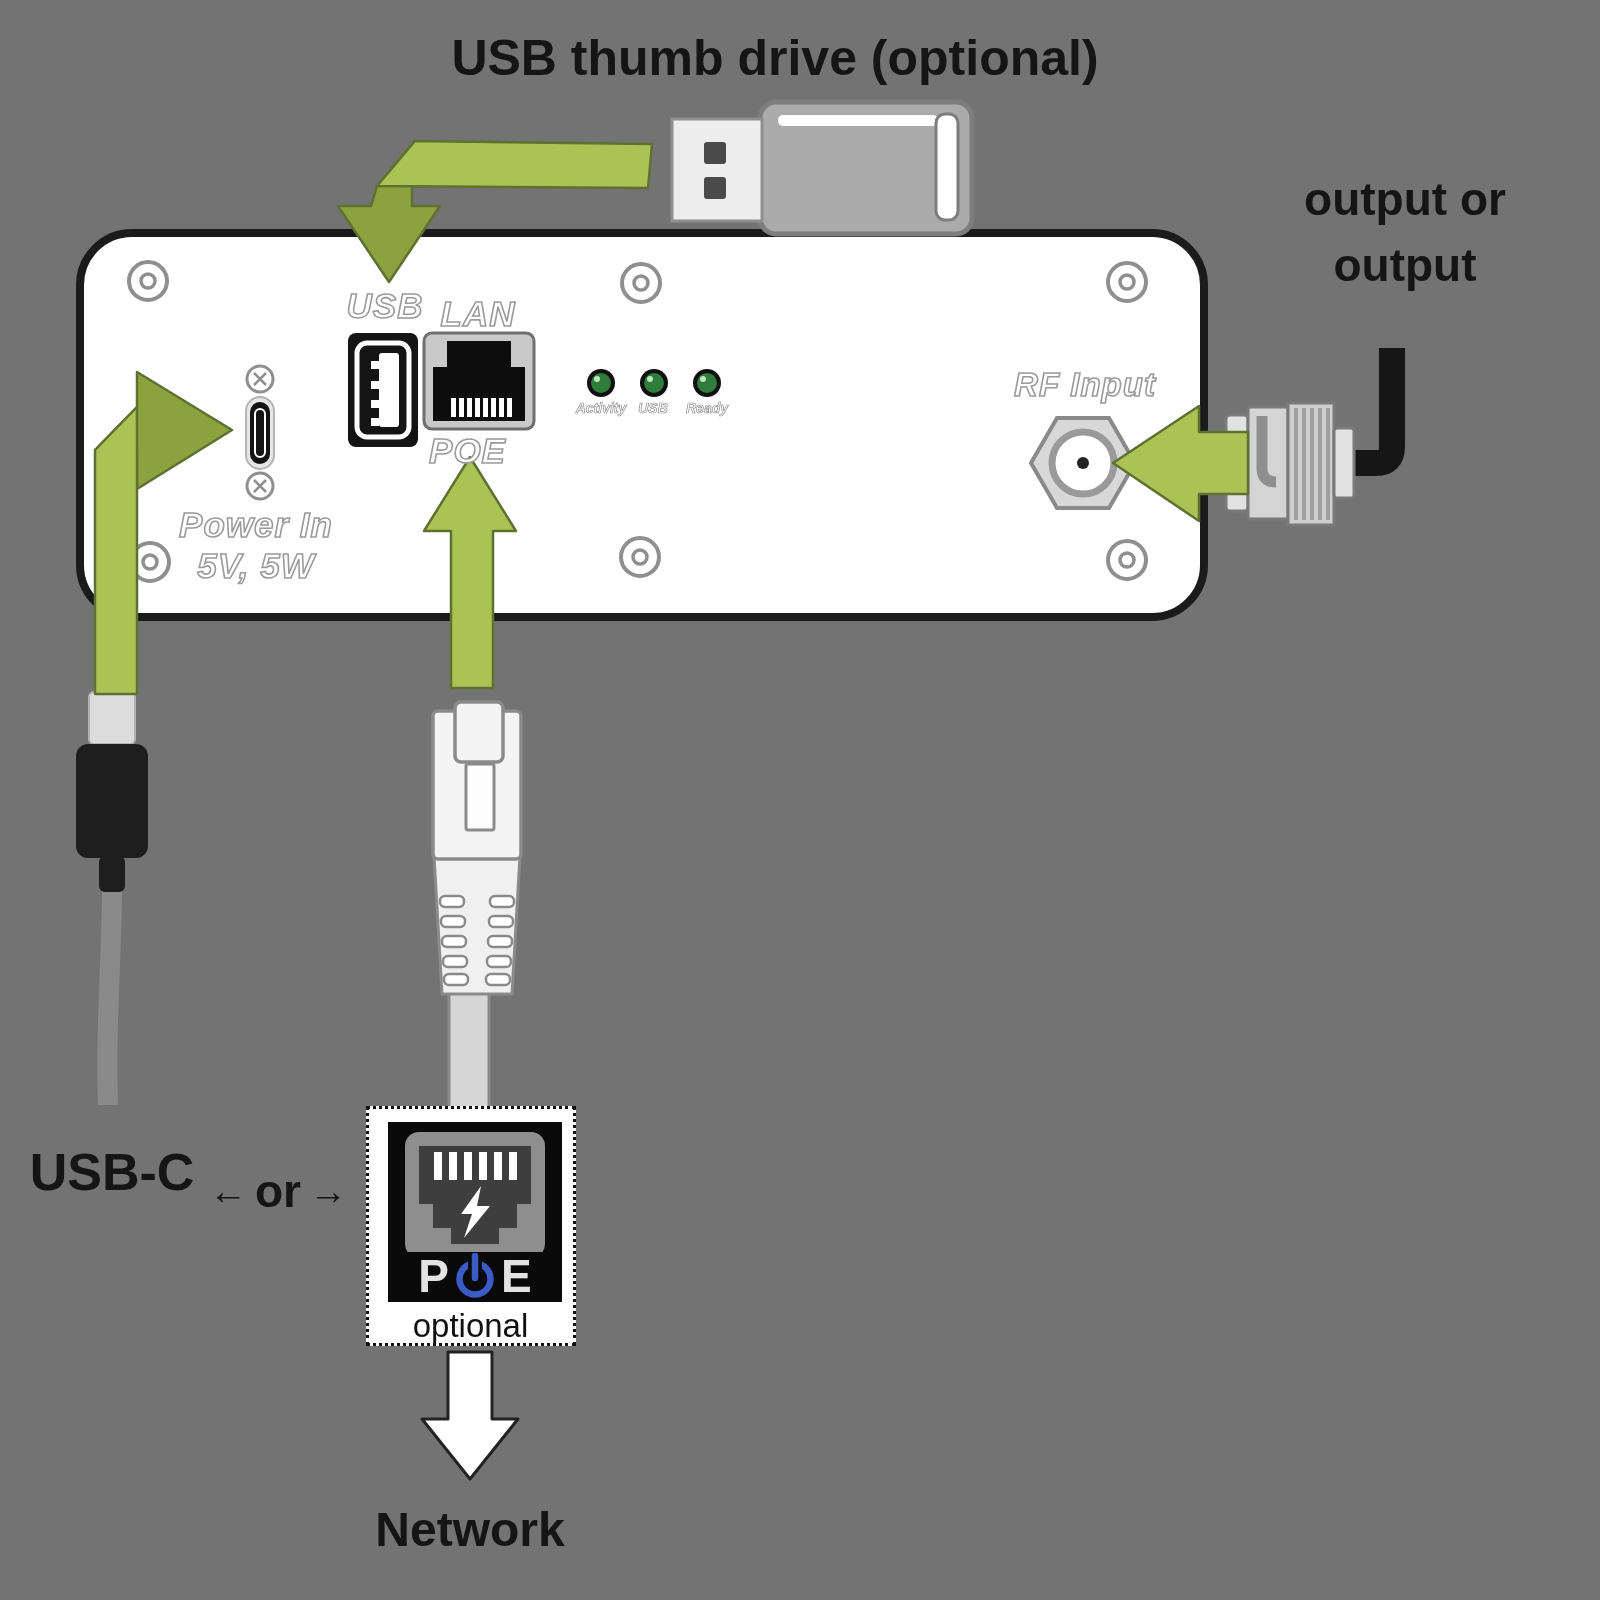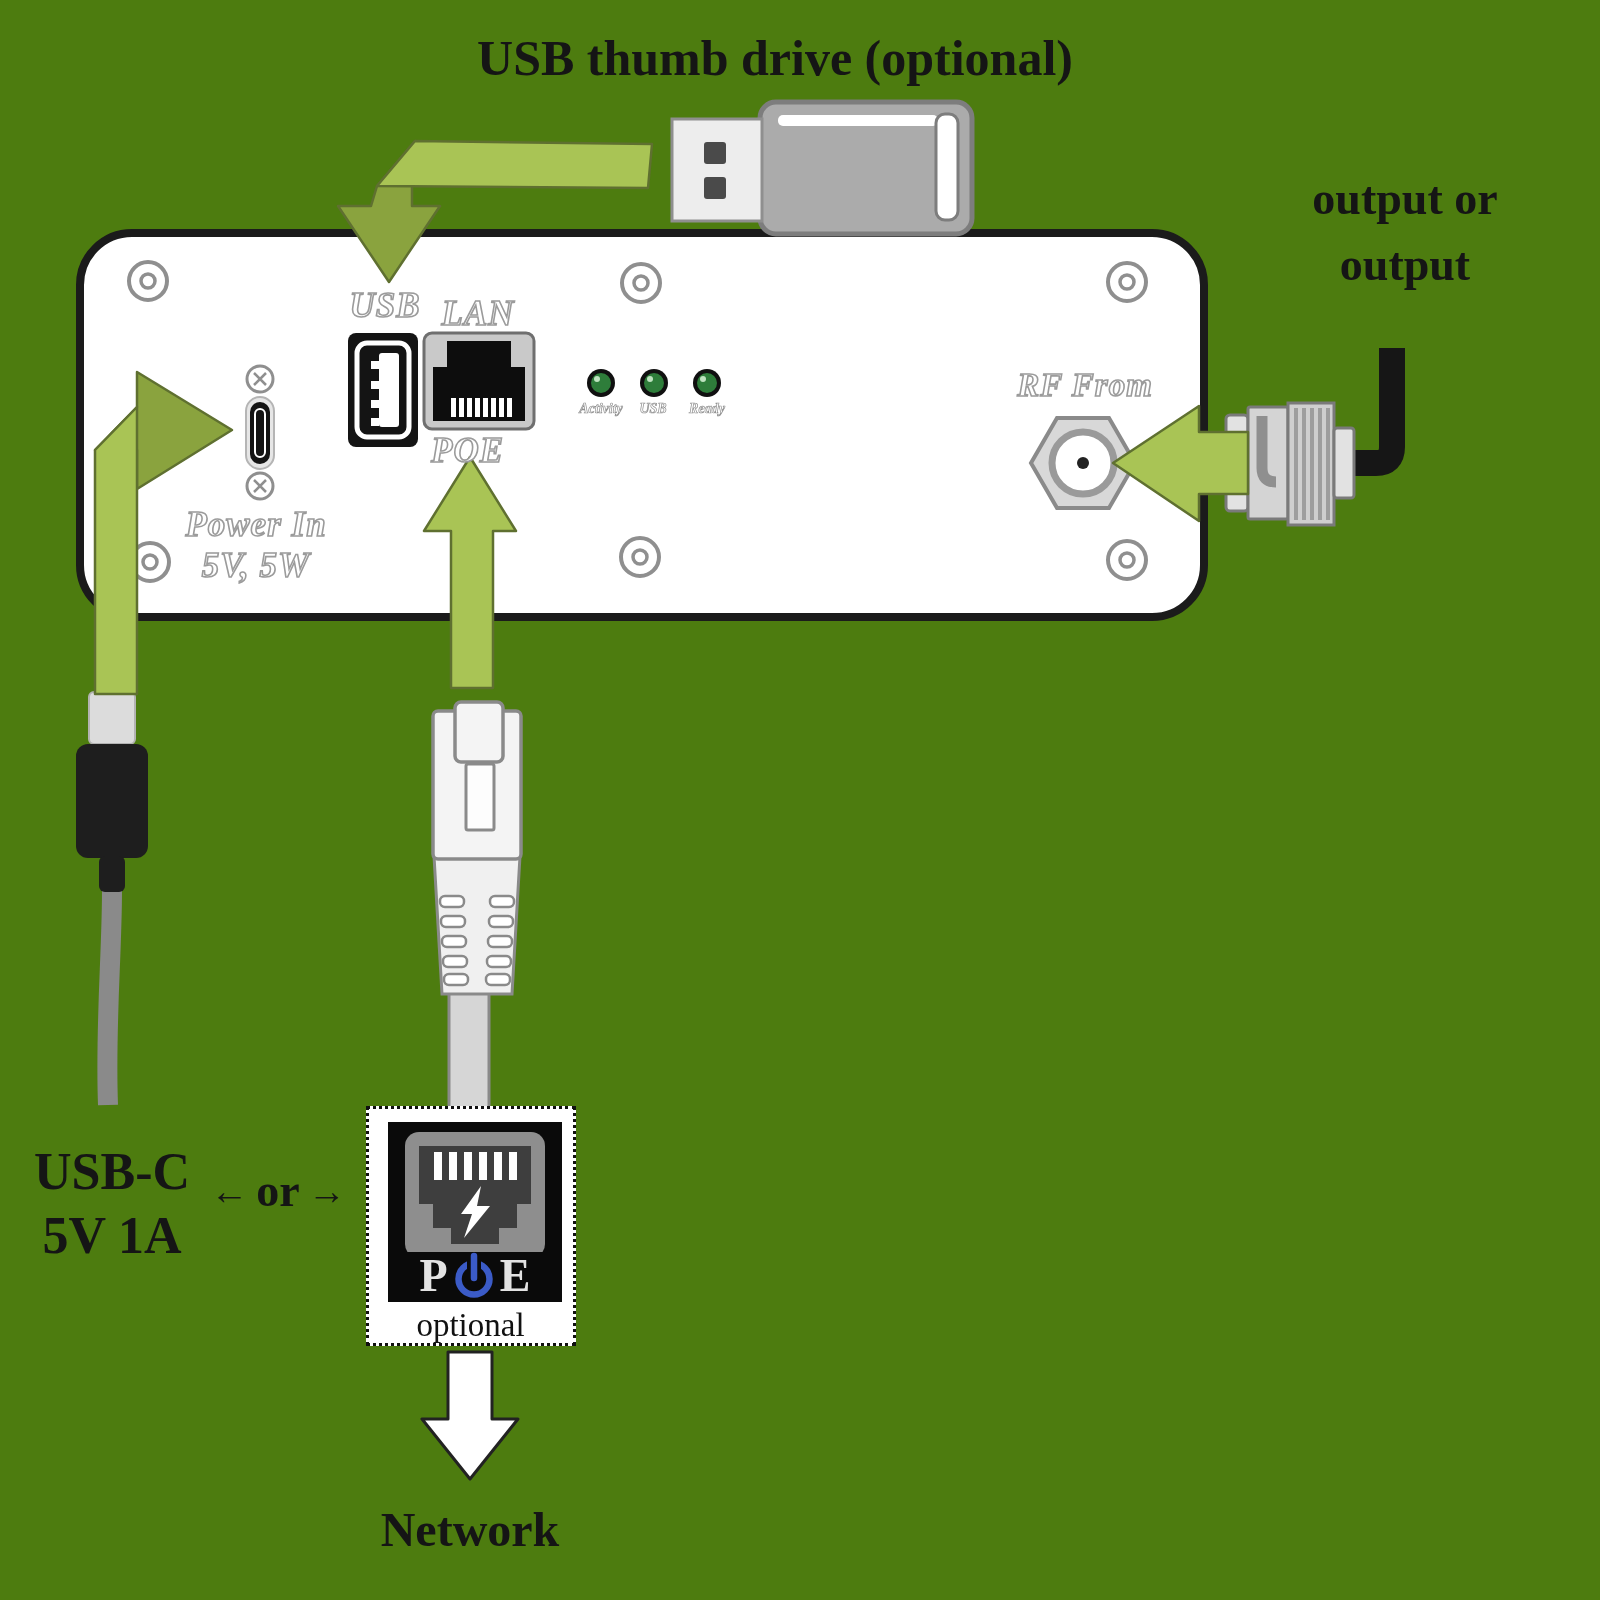--- a/index.html
+++ b/index.html
@@ -1,17 +1,17 @@
 <!DOCTYPE html>
 <html><head>
 <meta charset="utf-8">
 <style>
   html,body{margin:0;padding:0;background:#fff;}
-  #canvas{position:relative;width:1600px;height:1600px;background:#4d7c0f;overflow:hidden;
-          font-family:Liberation Serif, serif;color:#141414;}
+  #canvas{position:relative;width:1600px;height:1600px;background:#737373;overflow:hidden;
+          font-family:Liberation Sans, sans-serif;color:#141414;}
   #gfx{position:absolute;left:0;top:0;z-index:1;}
   .txt{position:absolute;z-index:3;text-align:center;}
   .black-label{color:#151515;font-weight:600;}
   .engraved{font-style:italic;font-weight:700;color:#ffffff;
             -webkit-text-stroke:1.6px #9b9b9b;letter-spacing:1px;}
   .engraved-small{font-style:italic;font-weight:700;color:#ffffff;
             -webkit-text-stroke:0.7px #8f8f8f;}
   .title{font-size:50px;line-height:56px;}
   .distro{font-size:46px;line-height:66px;}
   .usbc{font-size:52px;line-height:64px;}
@@ -193,29 +193,28 @@
   <div class="txt black-label distro" style="left:1250px;top:166px;width:310px;">
     <div>output or</div>
     <div>output</div>
   </div>
 
   <div class="txt engraved label-34" style="left:340px;top:288px;width:90px;">USB</div>
   <div class="txt engraved label-34" style="left:428px;top:296px;width:100px;">LAN</div>
   <div class="txt engraved label-34" style="left:415px;top:433px;width:105px;">POE</div>
   <div class="txt engraved label-34" style="left:150px;top:507px;width:212px;">Power In</div>
   <div class="txt engraved label-34" style="left:150px;top:548px;width:212px;">5V, 5W</div>
-  <div class="txt engraved label-33" style="left:980px;top:368px;width:210px;">RF From</div>
+  <div class="txt engraved label-33" style="left:980px;top:368px;width:210px;">RF Input</div>
 
   <div class="txt engraved-small label-14" style="left:560px;top:401px;width:82px;">Activity</div>
   <div class="txt engraved-small label-14" style="left:628px;top:401px;width:50px;">USB</div>
   <div class="txt engraved-small label-14" style="left:677px;top:401px;width:60px;">Ready</div>
 
   <div class="txt black-label usbc" style="left:22px;top:1140px;width:180px;">
     <div>USB-C</div>
-    <div>5V 1A</div>
   </div>
 
   <div class="orrow" style="left:198px;top:1168px;width:160px;">
     <span class="arr black-label">←</span>
     <span class="or black-label">or</span>
     <span class="arr black-label">→</span>
   </div>
 
   <div id="poe-dotted">
     <div id="poe-black">

